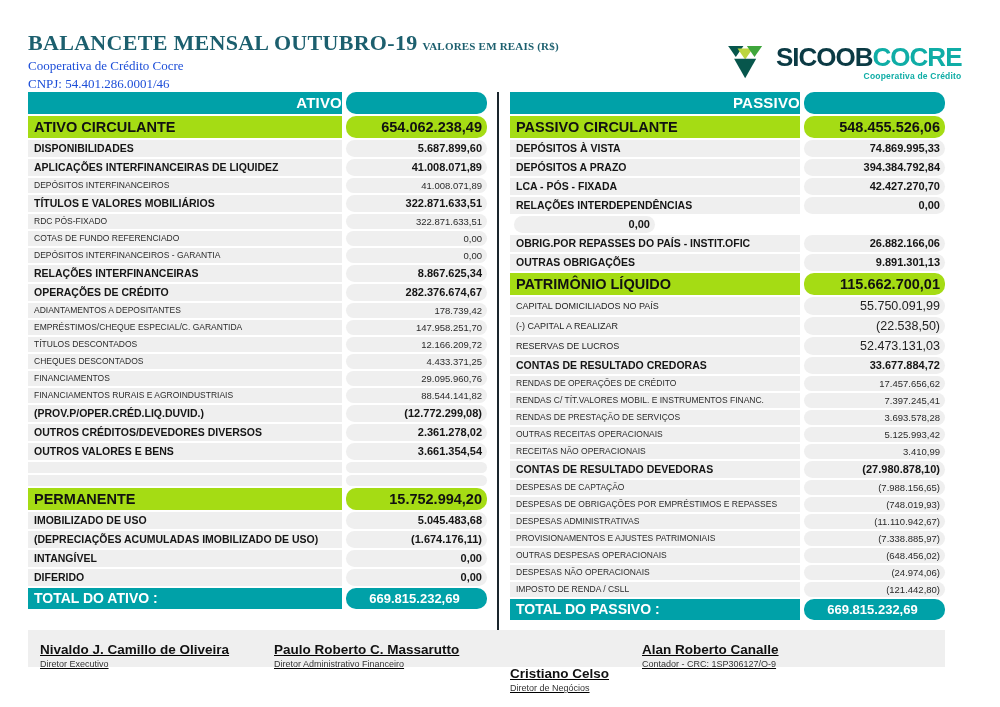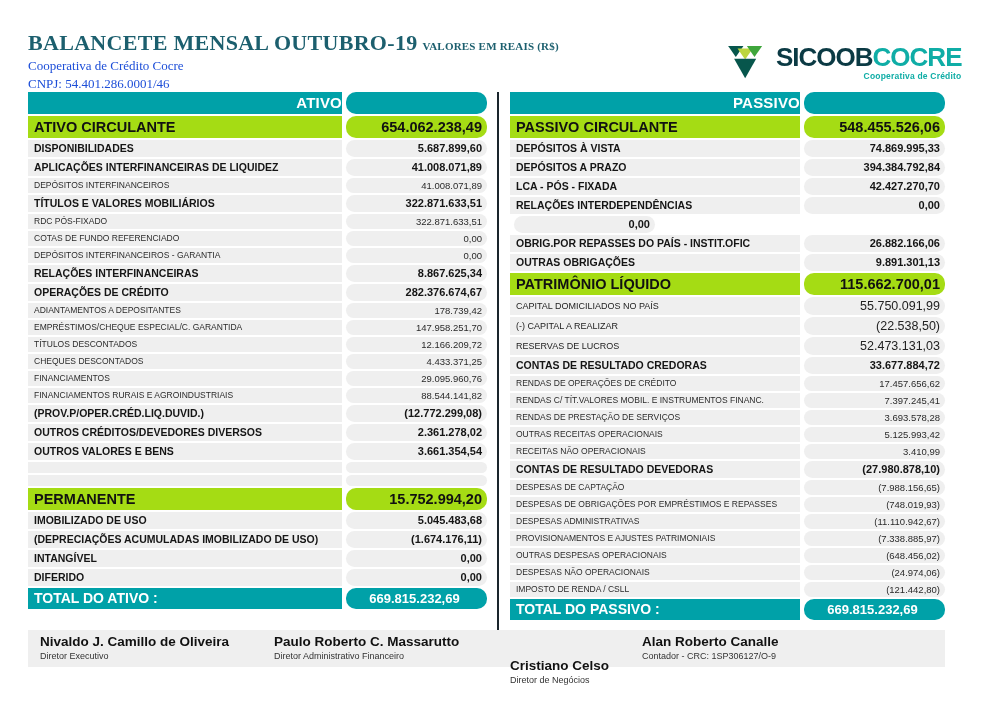--- a/index.html
+++ b/index.html
@@ -57,21 +57,21 @@
 
   .total .cell { background:var(--teal,#00A1A8); color:#fff; font-weight:bold; height:21px; line-height:21px; }
   .total .label { font-size:14px; }
   .total .value { font-size:13px; text-align:center; padding-right:4px; }
 
   
   .divider { position:absolute; left:497px; top:92px; width:2px; height:556px; background:var(--divider-color,#1A252C); }
 
   
   .footer { position:absolute; left:28px; top:630px; width:917px; height:37px; background:var(--row-bg,#EFEFEF); }
-  .sig { position:absolute; top:4px; }
+  .sig { position:absolute; top:12px;text-decoration:underline; }
   .sig-name { font-size:13.5px; font-weight:bold; color:#111; white-space:nowrap; }
   .sig-role { font-size:9px; color:#333; margin-top:2px; white-space:nowrap; }
   .sig-0 { left:12px; } .sig-1 { left:246px; } .sig-2 { left:482px;margin-top:24px; } .sig-3 { left:614px; }
 </style>
 </head>
 <body>
 
 <div class="page">
 
   <div class="doc-header">

